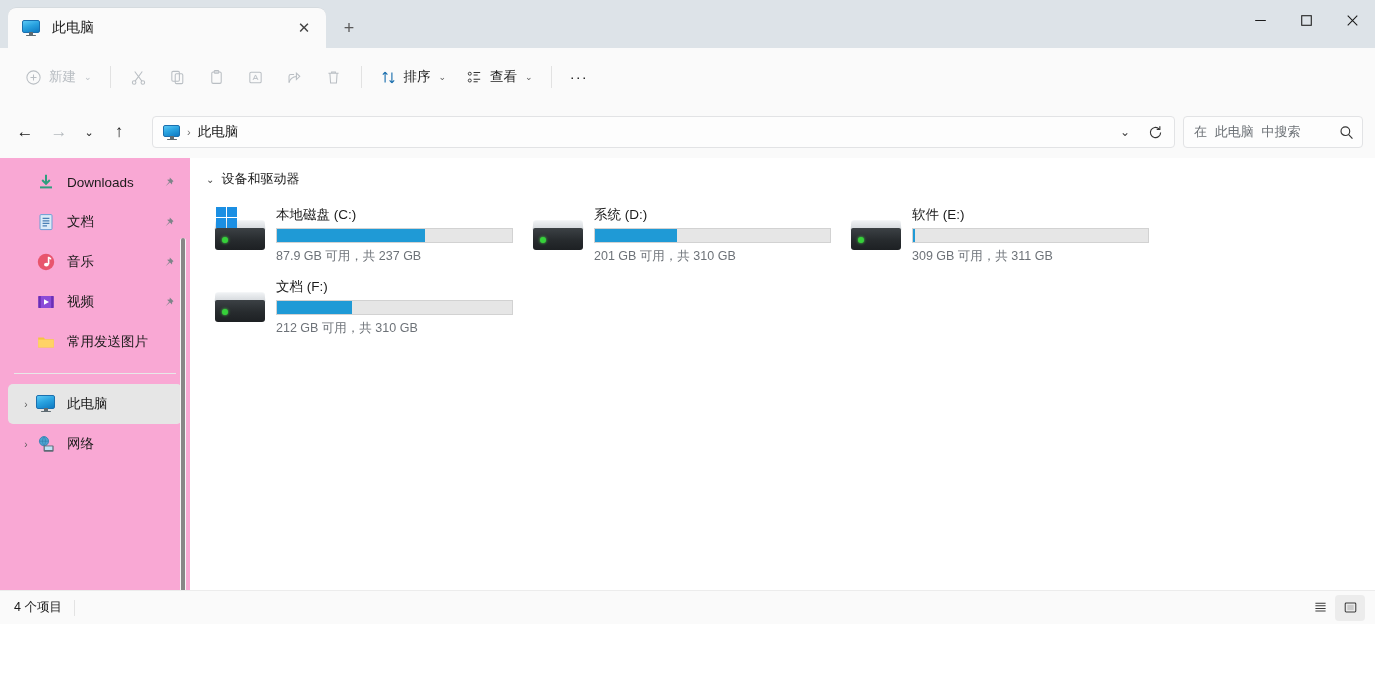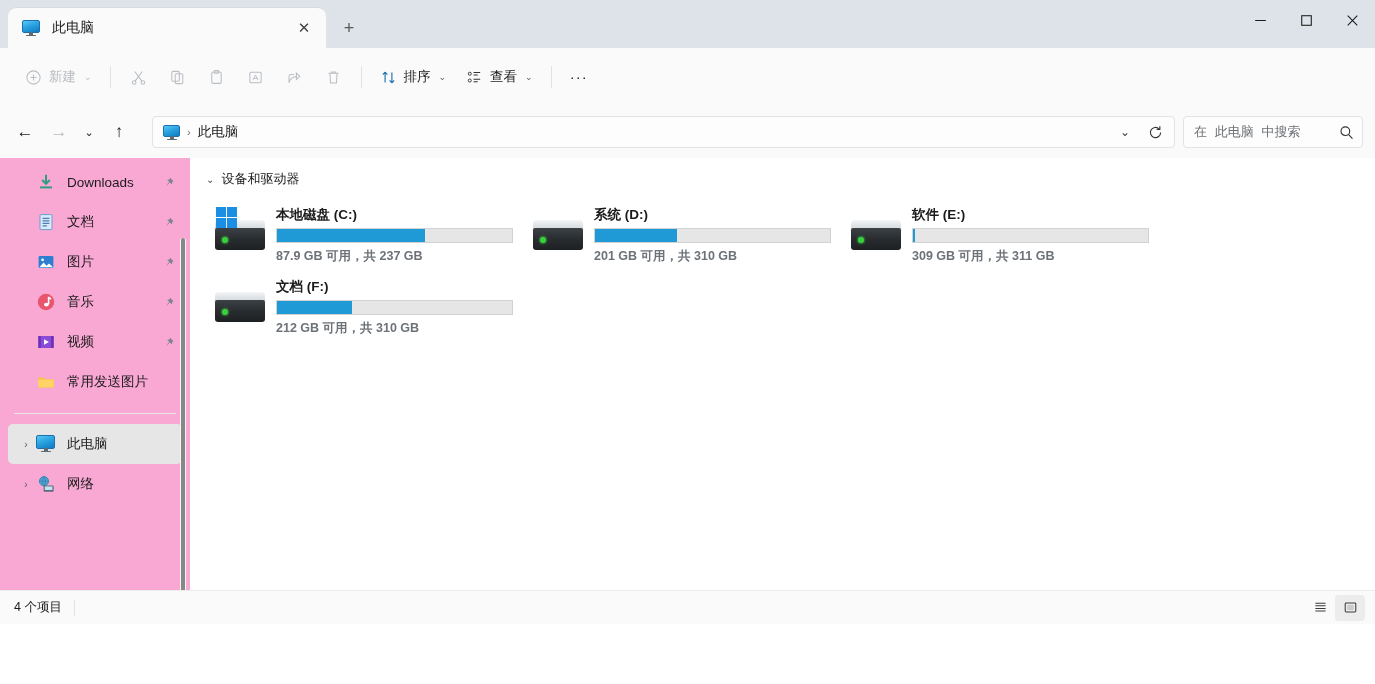--- a/index.html
+++ b/index.html
@@ -183,21 +183,21 @@
   }
 
   
   .content { flex: 1 1 auto; position: relative; padding: 12px 0 0 14px; }
   .group-header {
     display: flex; align-items: center; gap: 7px;
     font-size: 13px; color: #1b1b1b;
     margin-bottom: 10px; padding-left: 2px;
   }
   .group-chev { font-size: 10px; color: #4a4a4a; }
-  .tiles { display: flex; flex-wrap: wrap; font-weight: bold; }
+  .tiles { display: flex; flex-wrap: wrap; }
   .tile {
     width: 318px; height: 72px;
     display: flex; align-items: flex-start;
     padding: 6px 6px 6px 8px;
     border-radius: 4px;
   }
   .drive-icon { width: 56px; flex: 0 0 56px; height: 56px; position: relative; margin-top: 6px; }
   .drive-body {
     position: absolute; left: 3px; top: 18px; width: 50px; height: 22px;
     background: linear-gradient(180deg, #3c4145 0%, #272b2e 55%, #1d2023 100%);
@@ -426,36 +426,20 @@
         </svg>
       </span>
       <span class="nav-label">文档</span>
       <span class="pin">
         <svg viewBox="0 0 16 16" width="13" height="13">
           <path d="M9.6 1.8l4.6 4.6-1.6 1-.3 3.2-3.4-3.4-4.5 5.3 5.3-4.5L6.3 4.6l3.2-.3z" fill="#7e848a"></path>
         </svg>
       </span>
     </div>
 
-    <div class="nav-item">
-      <span class="nav-exp"></span>
-      <span class="nav-icon">
-        <svg viewBox="0 0 20 20" width="20" height="20">
-          <rect x="2.6" y="4" width="14.8" height="12" rx="1.2" fill="#2d7fd4"></rect>
-          <circle cx="6.6" cy="7.8" r="1.4" fill="#ffffff"></circle>
-          <path d="M3.4 15.2l4.2-4.6 3 3.2 2.4-2.4 4 3.8z" fill="#ffffff"></path>
-        </svg>
-      </span>
-      <span class="nav-label">图片</span>
-      <span class="pin">
-        <svg viewBox="0 0 16 16" width="13" height="13">
-          <path d="M9.6 1.8l4.6 4.6-1.6 1-.3 3.2-3.4-3.4-4.5 5.3 5.3-4.5L6.3 4.6l3.2-.3z" fill="#7e848a"></path>
-        </svg>
-      </span>
-    </div>
 
     <div class="nav-item">
       <span class="nav-exp"></span>
       <span class="nav-icon">
         <svg viewBox="0 0 20 20" width="20" height="20">
           <circle cx="10" cy="10" r="8.2" fill="#e8556d"></circle>
           <path d="M12.6 4.8v7.4" stroke="#ffffff" stroke-width="1.6"></path>
           <ellipse cx="10.4" cy="12.6" rx="2.4" ry="1.9" fill="#ffffff"></ellipse>
           <path d="M12.6 4.8l2.6 1.2v1.8l-2.6-1.2z" fill="#ffffff"></path>
         </svg>

